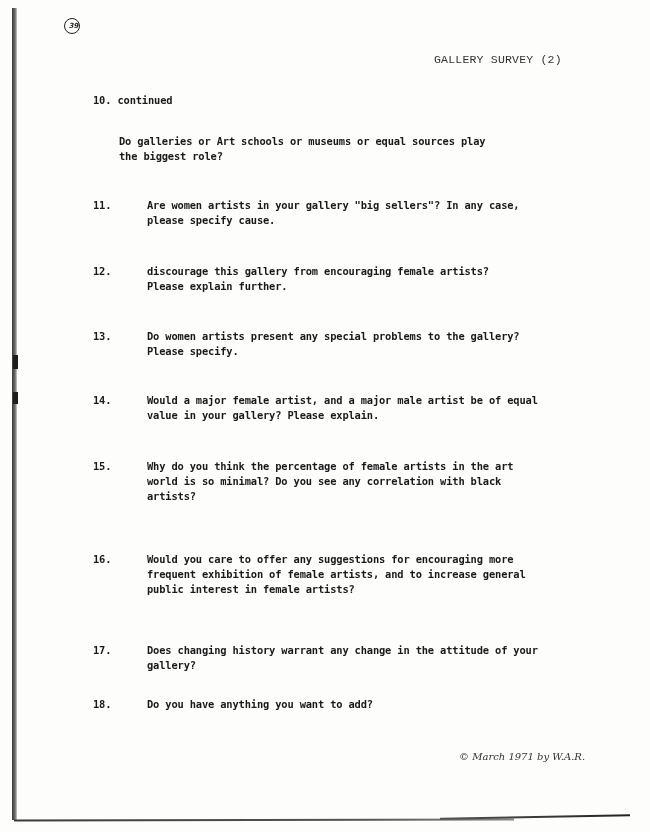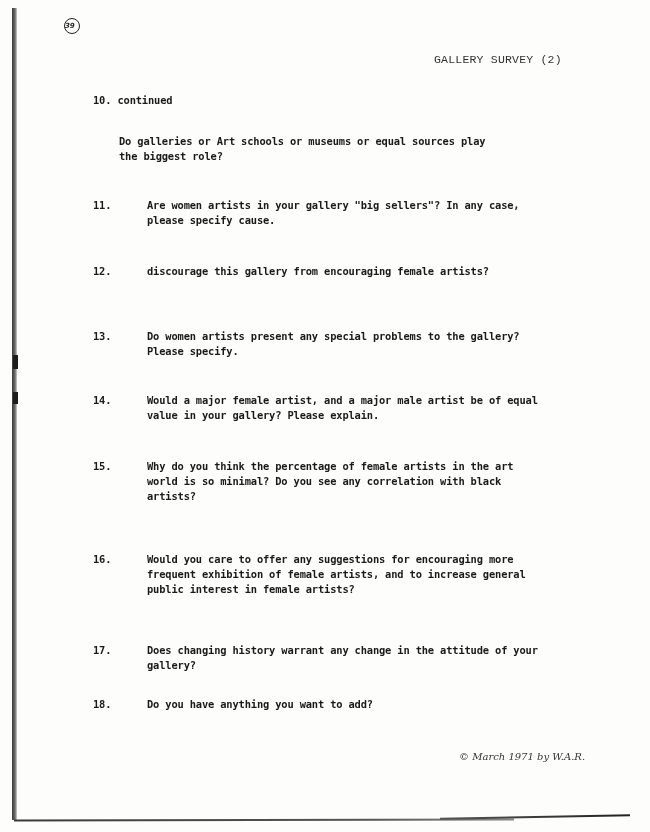--- a/index.html
+++ b/index.html
@@ -53,21 +53,21 @@
       left: 64px;
       top: 18px;
       width: 14px;
       height: 14px;
       border: 1.3px solid #222;
       border-radius: 50%;
       font-family: "DejaVu Sans", sans-serif;
       font-size: 7px;
       font-weight: bold;
       color: #222;
-      text-align: left;
+      text-align: right;
       line-height: 14px;
       font-style: italic;
     }
     .header-title {
       position: absolute;
       left: 434px;
       top: 53px;
       font-family: "Liberation Mono", monospace;
       font-size: 11.5px;
       color: #333;
@@ -150,20 +150,21 @@
     <div class="text">
       <span>Are women artists in your gallery "big sellers"?  In any case,</span>
       <span>please specify cause.</span>
     </div>
   </div>
 
   <div class="typed question" style="top:264px;">
     <span class="num">12.</span>
     <div class="text">
       <span>discourage this gallery from encouraging female artists?</span>
+      <span>Please explain further.</span>
     </div>
   </div>
 
   <div class="typed question" style="top:329px;">
     <span class="num">13.</span>
     <div class="text">
       <span>Do women artists present any special problems to the gallery?</span>
       <span>Please specify.</span>
     </div>
   </div>

